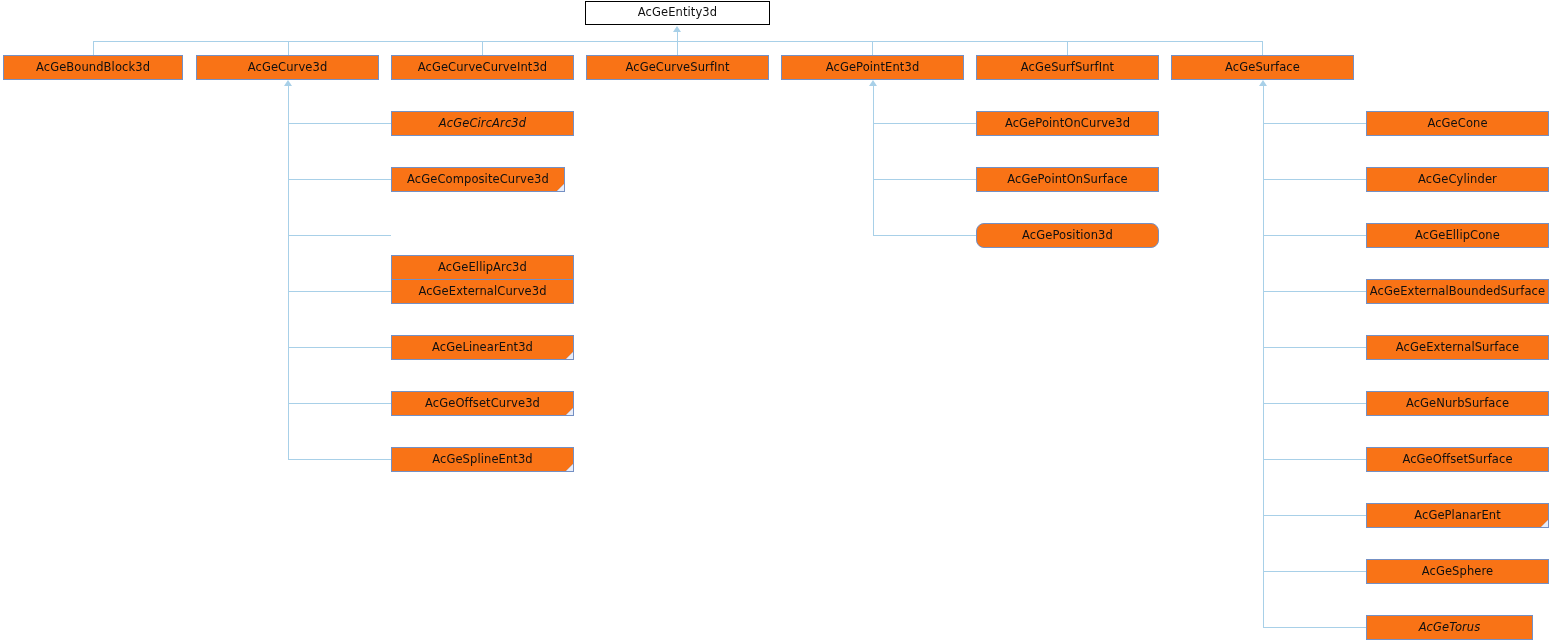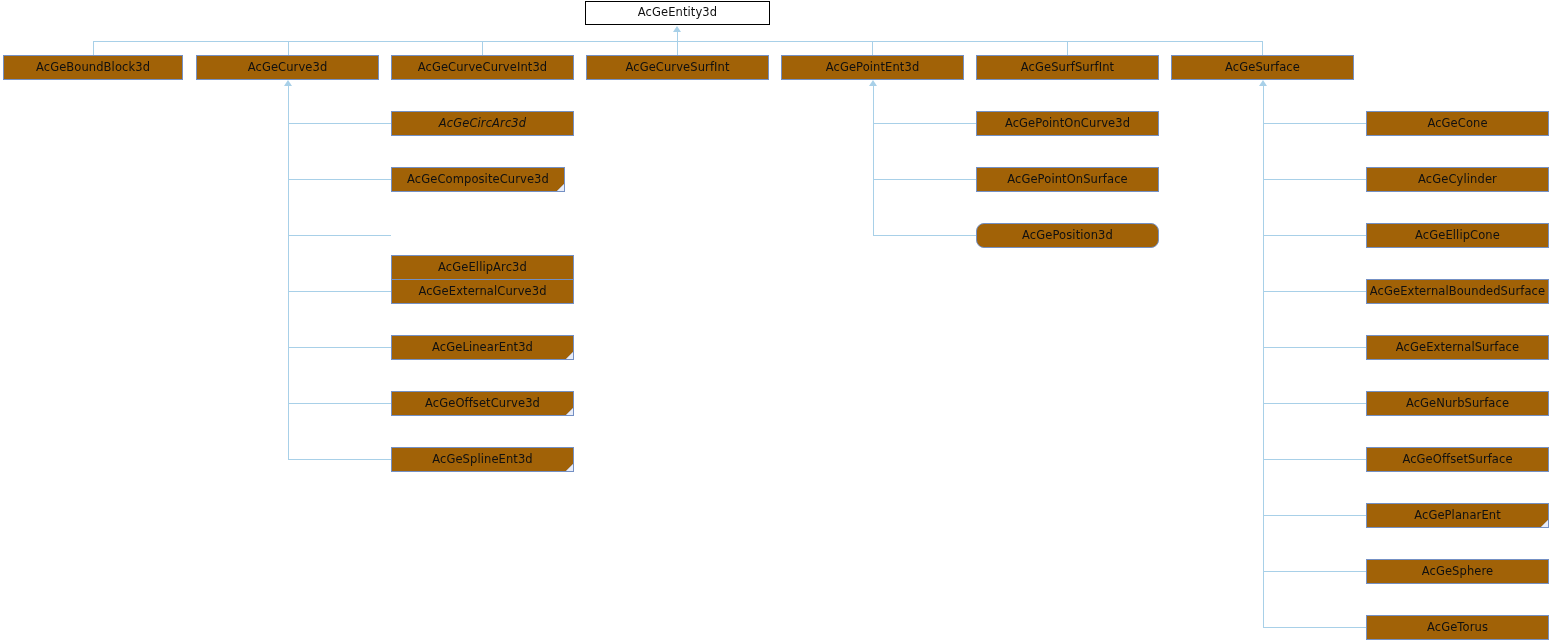--- a/index.html
+++ b/index.html
@@ -23,21 +23,21 @@
     position: absolute;
     left: 0;
     top: 0;
     width: 1550px;
     height: 640px;
     pointer-events: none;
   }
   .node {
     position: absolute;
     box-sizing: border-box;
-    background: #a16207;
+    background: #f97316;
     border: 1px solid #7490c4;
     display: flex;
     align-items: center;
     justify-content: center;
     font-size: 11.5px;
     line-height: 1;
     color: #101010;
     letter-spacing: 0.1px;
     white-space: nowrap;
     overflow: visible;
@@ -191,18 +191,18 @@
       </div>
       <div class="node" style="left: 1366px; top: 447px; width: 183px; height: 25px;">
         <span class="label">AcGeOffsetSurface</span>
       </div>
       <div class="node folded" style="left: 1366px; top: 503px; width: 183px; height: 25px;">
         <span class="label">AcGePlanarEnt</span>
       </div>
       <div class="node" style="left: 1366px; top: 559px; width: 183px; height: 25px;">
         <span class="label">AcGeSphere</span>
       </div>
-      <div class="node" style="left: 1366px; top: 615px; width: 183px; height: 25px;">
+      <div class="node" style="left: 1366px; top: 615px; width: 167px; height: 25px; font-style: italic;">
         <span class="label">AcGeTorus</span>
       </div>
     </div>
 
 </div>
 
 </body></html>

